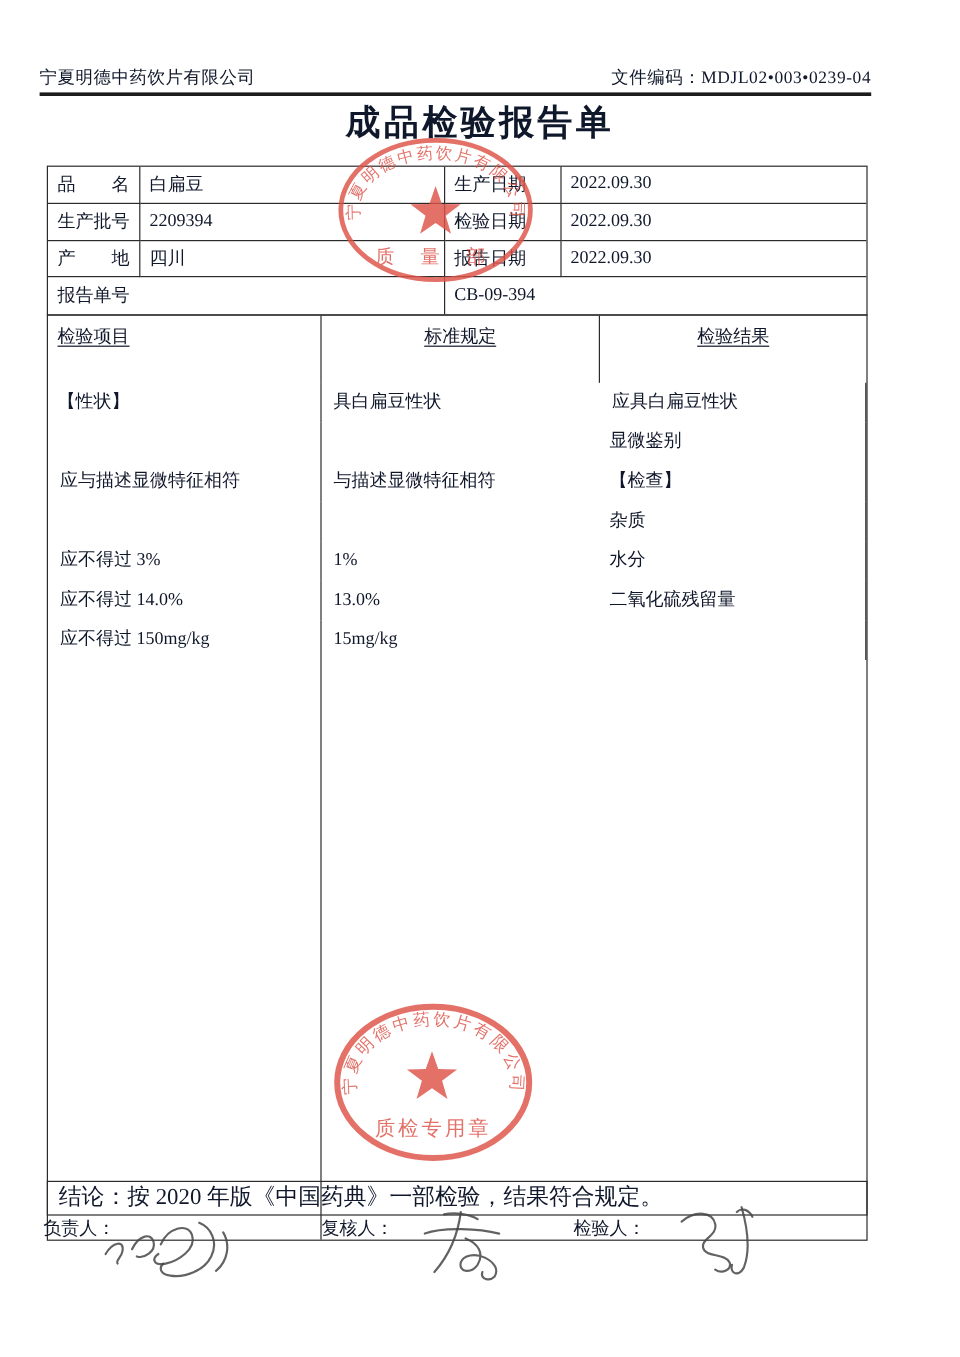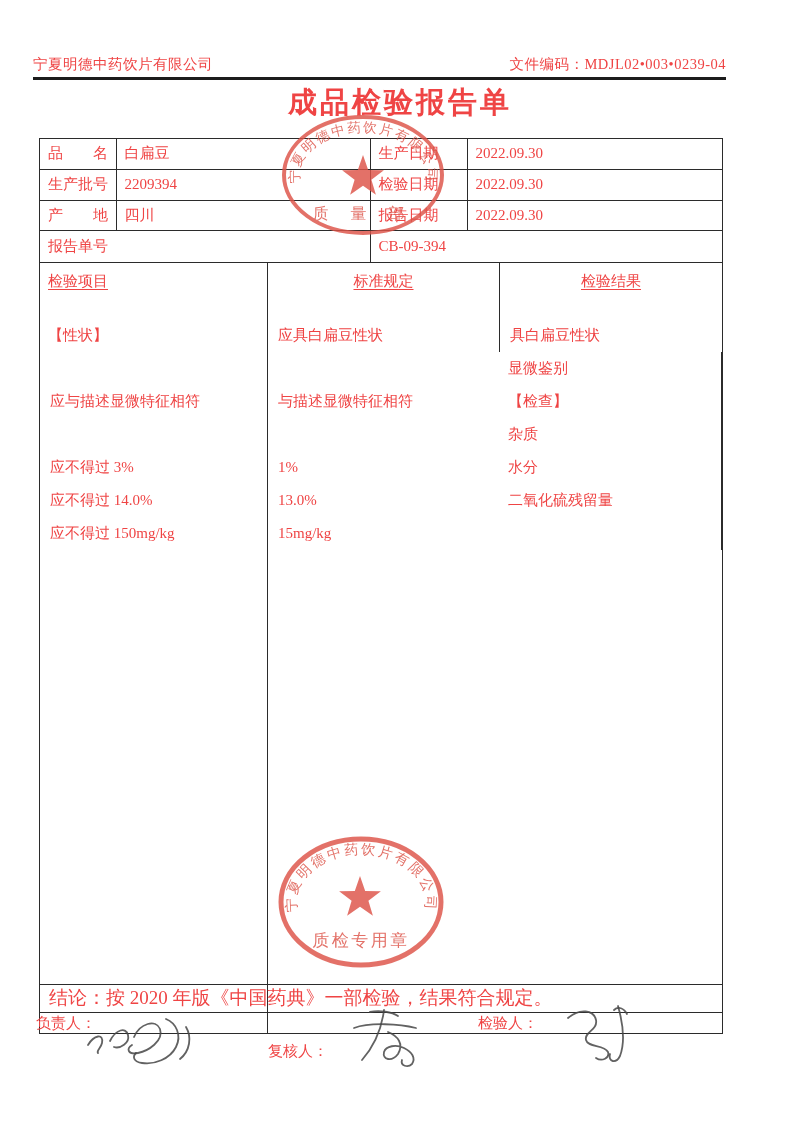--- a/index.html
+++ b/index.html
@@ -1,18 +1,18 @@
 <!DOCTYPE html>
 <html><head>
 <meta charset="utf-8">
 <style>
   html,body{margin:0;padding:0;background:#ffffff;}
   .page{
     position:relative;width:800px;height:1131px;background:#ffffff;overflow:hidden;
-    font-family:"Liberation Serif","DejaVu Serif",serif;color:#ef4444;
+    font-family:"Liberation Serif","DejaVu Serif",serif;color:#0f172a;
   }
   
   .header{position:absolute;left:33px;top:55px;width:693px;display:flex;
     justify-content:space-between;font-size:14.5px;letter-spacing:0.5px;}
   .rule{position:absolute;left:33px;top:77px;width:693px;height:2.5px;background:#1c1c1c;}
   .title{position:absolute;left:0;top:83px;width:800px;text-align:center;
     font-size:29px;font-weight:bold;letter-spacing:3px;margin:0;}
   
   .info-grid{position:absolute;left:39px;top:138px;width:684px;height:125px;
     border:1.5px solid #2b2b2b;box-sizing:border-box;display:grid;
@@ -83,22 +83,22 @@
     <div class="cell span2 last-row">报告单号</div>
     <div class="cell span2v value last-row">CB-09-394</div>
   </div>
 
   <div class="main-grid">
     <div class="mcell col1 mhead">检验项目</div>
     <div class="mcell col2 mhead centered">标准规定</div>
     <div class="mcell mhead centered">检验结果</div>
 
     <div class="mcell col1">【性状】</div>
+    <div class="mcell">具白扁豆性状</div>
     <div class="mcell col2">应具白扁豆性状</div>
-    <div class="mcell">具白扁豆性状</div>
 
     <div class="mcell col2"></div>
     <div class="mcell"></div>
 
     <div class="mcell col1">显微鉴别</div>
     <div class="mcell col2">应与描述显微特征相符</div>
     <div class="mcell">与描述显微特征相符</div>
 
     <div class="mcell col1">【检查】</div>
     <div class="mcell col2"></div>
@@ -117,21 +117,21 @@
     <div class="mcell">15mg/kg</div>
 
     <div class="mcell col1"></div>
     <div class="mcell col2"></div>
     <div class="mcell"></div>
   </div>
 
   <div class="conclusion">结论：按 2020 年版《中国药典》一部检验，结果符合规定。</div>
 
   <span class="sig-label" style="left:36px;">负责人：</span>
-  <span class="sig-label" style="left:268px;margin-top:28px;">复核人：</span>
+  <span class="sig-label" style="left:268px;">复核人：</span>
   <span class="sig-label" style="left:478px;">检验人：</span>
 
   <svg class="sig-svg" style="left:82px;top:1007px;" width="130" height="72" viewBox="0 0 130 72">
     <path d="M6,38 C12,28 22,26 20,36 C19,41 14,44 16,46"></path>
     <path d="M28,34 C34,22 44,20 46,28 C48,36 38,42 32,40"></path>
     <path d="M52,30 C58,16 74,12 78,22 C82,34 66,44 56,46 C46,48 44,42 50,38"></path>
     <path d="M84,12 C94,16 100,28 94,40 C88,52 72,58 60,56 C52,55 50,50 54,46"></path>
     <path d="M104,20 C110,30 108,44 98,52"></path>
   </svg>
   <svg class="sig-svg" style="left:340px;top:1004px;" width="100" height="72" viewBox="0 0 100 72">

